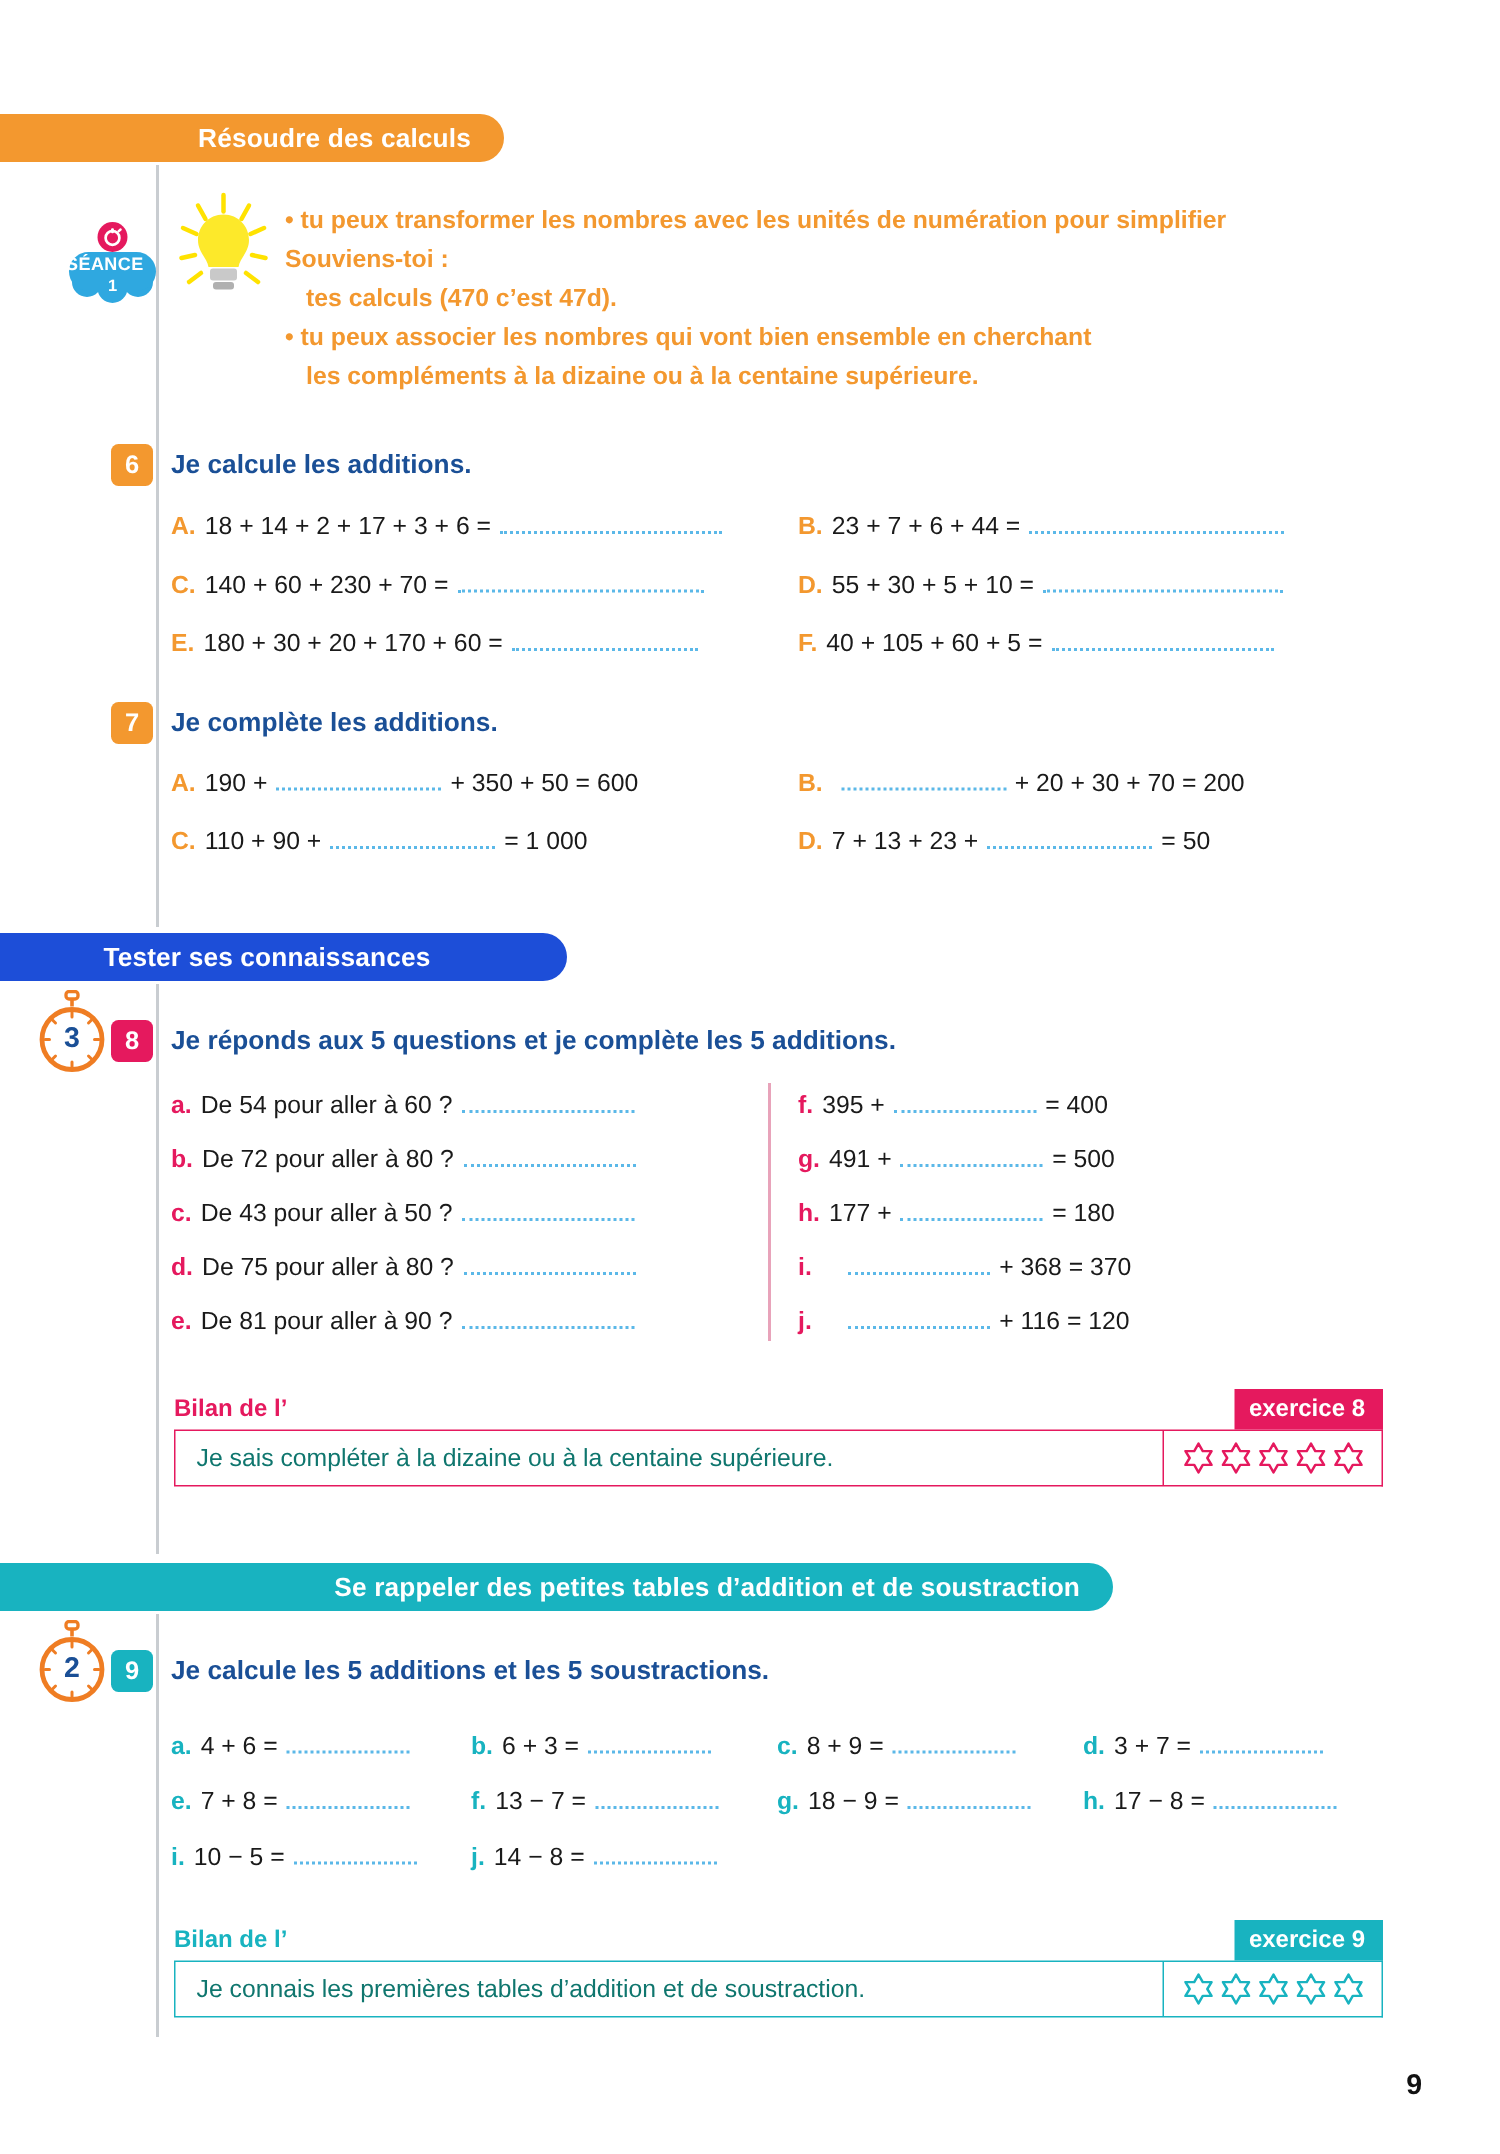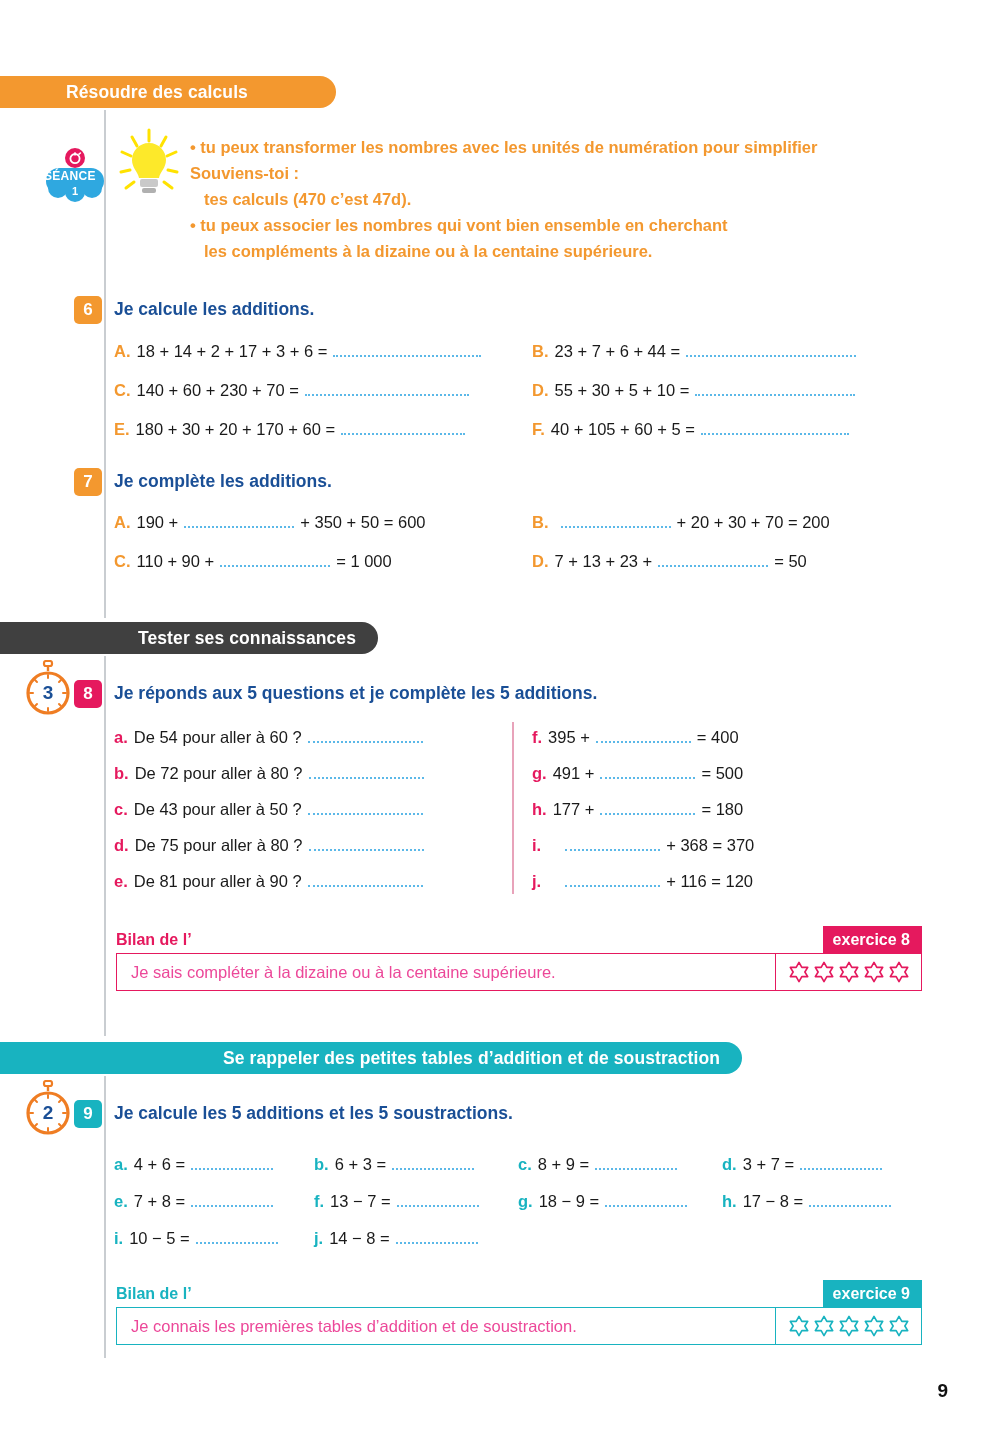--- a/index.html
+++ b/index.html
@@ -17,22 +17,22 @@
 
   
   .banner {
     position:absolute; left:0; height:32px;
     border-top-right-radius:16px; border-bottom-right-radius:16px;
     display:flex; align-items:center; justify-content:flex-end;
     padding-right:22px;
     color:#ffffff; font-weight:bold; font-size:17.5px; letter-spacing:.1px;
     white-space:nowrap;
   }
-  .banner.orange { background:#f3982f;justify-content:center; }
-  .banner.pink   { background:#404040; }
+  .banner.orange { background:#f3982f; }
+  .banner.pink   { background:#1d4ed8;justify-content:center; }
   .banner.teal   { background:#18b3c0;text-align:center; }
 
   
   .seance { position:absolute; left:44px; top:148px; width:62px; height:62px; }
   .seance .lobe {
     position:absolute; background:#2fa8e0; border-radius:50%;
   }
   .seance .main {
     position:absolute; left:2px; top:20px; width:58px; height:26px;
     background:#2fa8e0; border-radius:13px;
@@ -110,21 +110,21 @@
   .bilan .hdr { display:flex; justify-content:space-between; align-items:stretch; height:27px; }
   .bilan .hdr .left {
     font-size:16px; font-weight:bold; padding:3px 7px 0 0; line-height:22px;
   }
   .bilan .hdr .right {
     font-size:16px; font-weight:bold; color:#fff; padding:3px 12px 0 10px; line-height:22px;
   }
   .bilan .row { display:flex; align-items:stretch; height:38px; }
   .bilan .row .txtcell {
     flex:1; border:1.5px solid; display:flex; align-items:center; padding-left:14px;
-    font-size:16.5px; color:#ec4899;
+    font-size:16.5px; color:#0f766e;
   }
   .bilan .row .starcell {
     width:146px; border:1.5px solid; border-left:none;
     display:flex; align-items:center; justify-content:center; gap:3px;
   }
   .bilan.pinkb .hdr .left { color:#e5195e; }
   .bilan.pinkb .hdr .right { background:#e5195e; }
   .bilan.pinkb .row .txtcell, .bilan.pinkb .row .starcell { border-color:#e5195e; }
   .bilan.tealb .hdr .left { color:#18b3c0; }
   .bilan.tealb .hdr .right { background:#18b3c0; }

